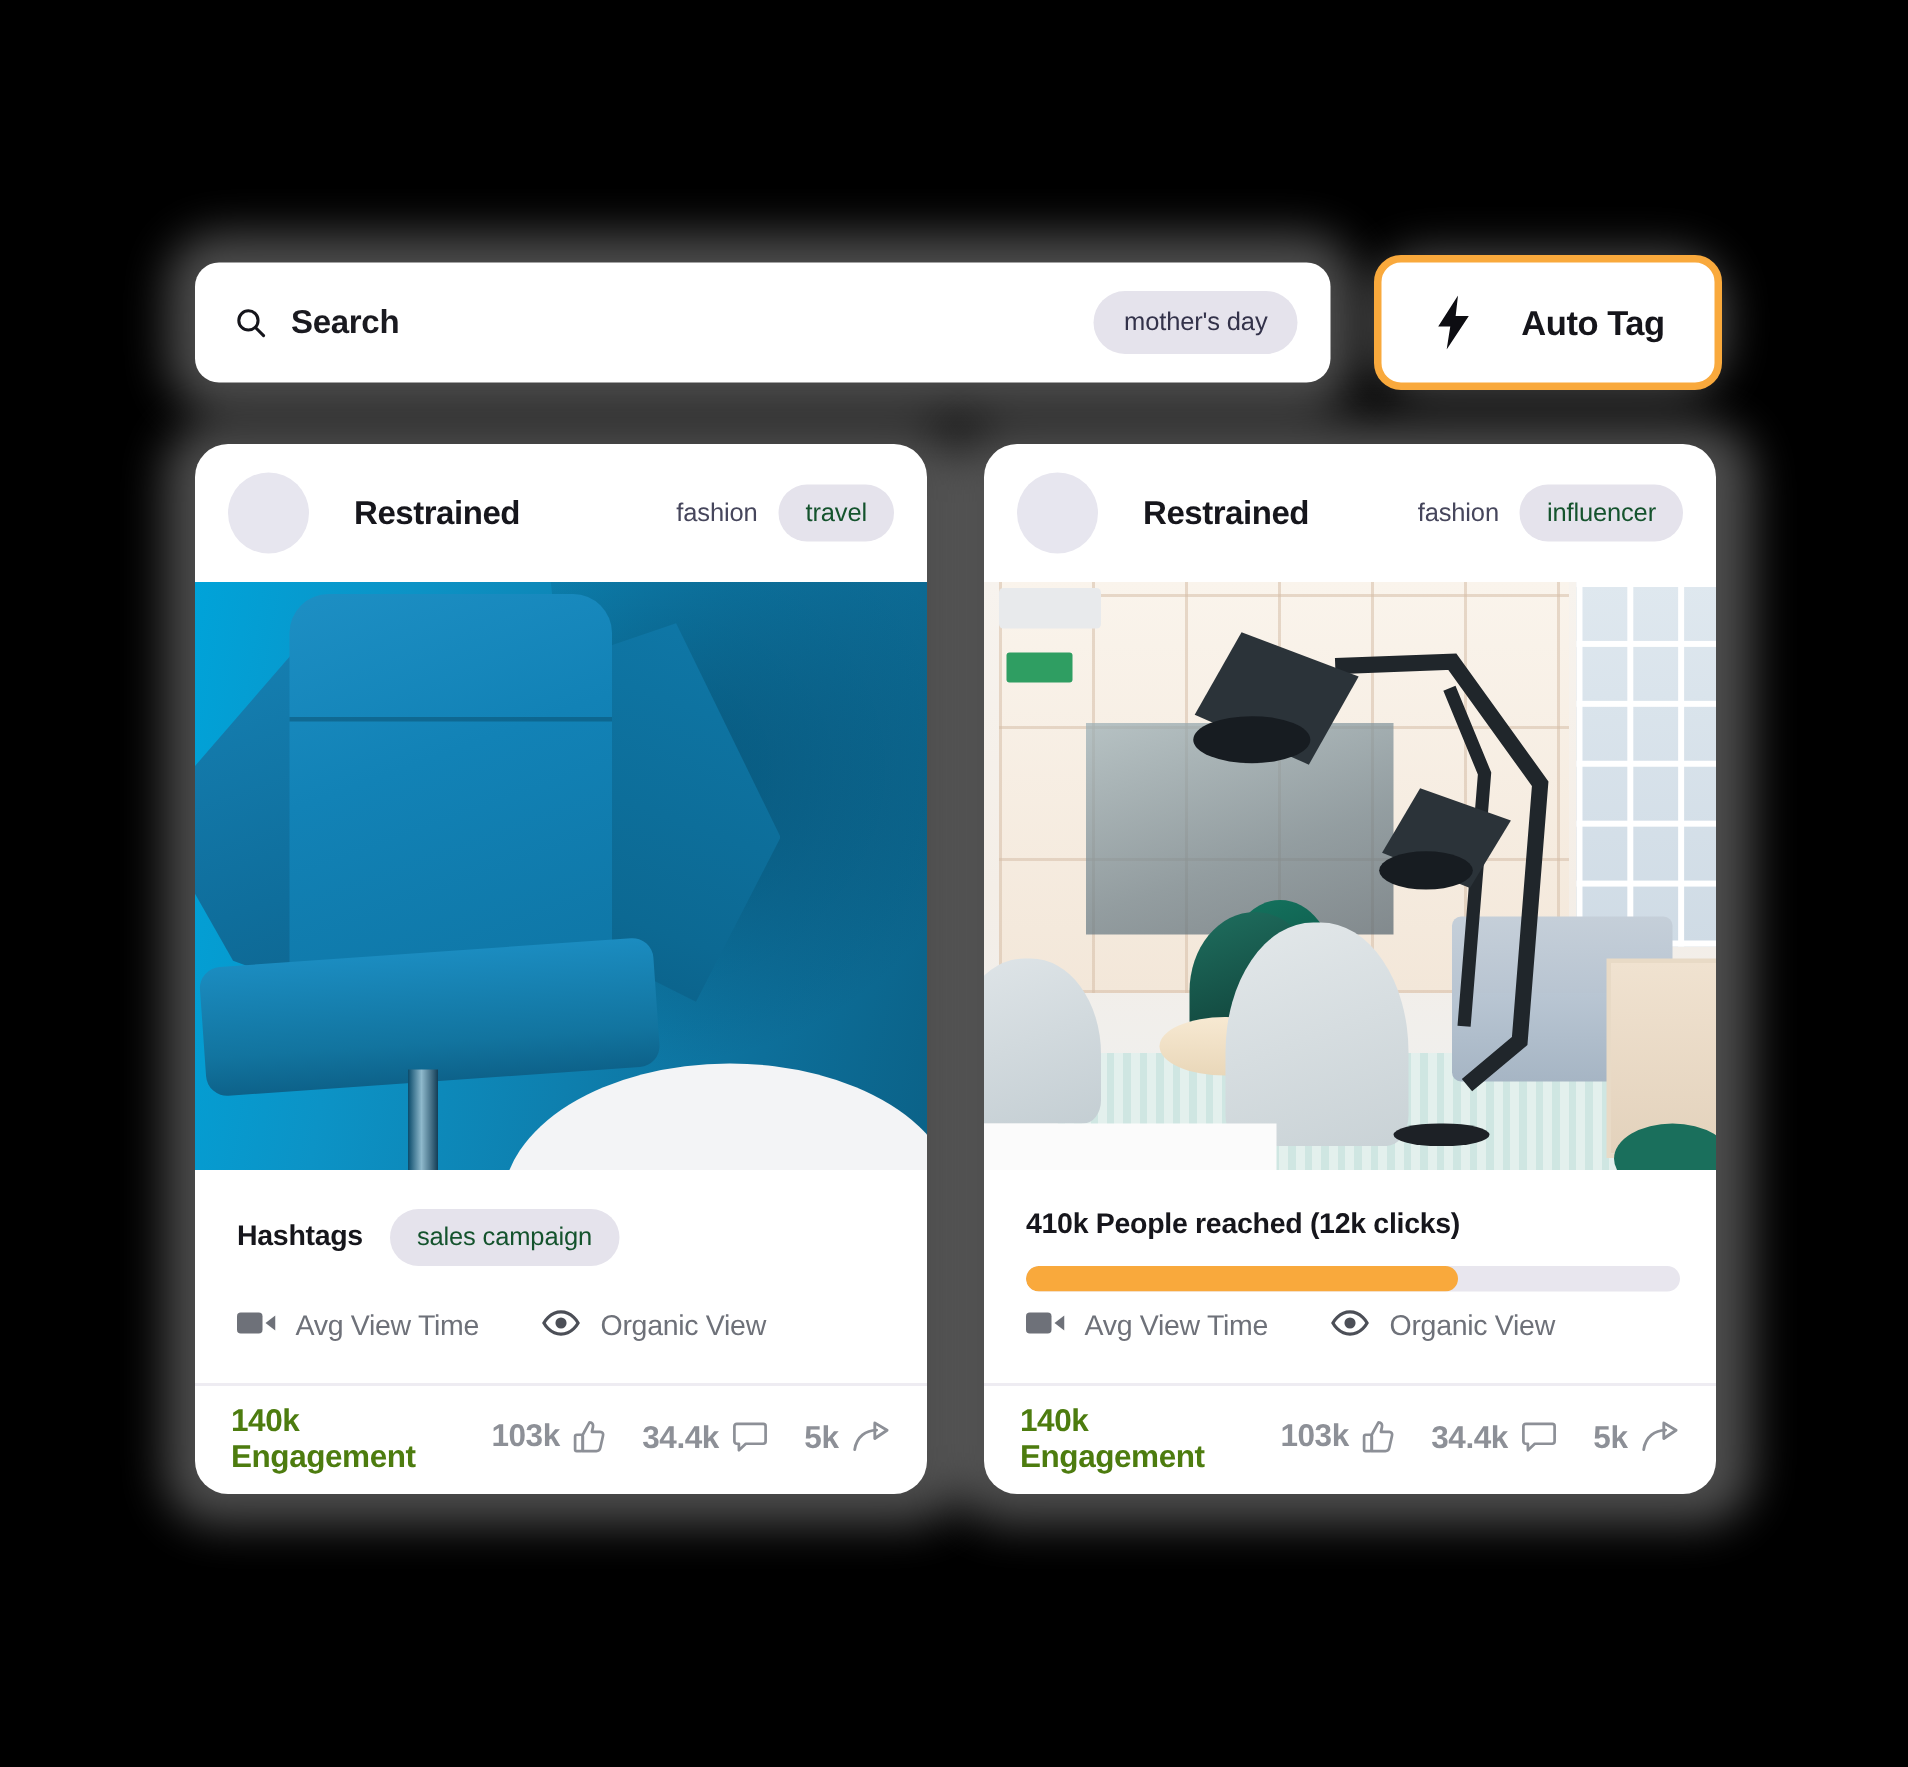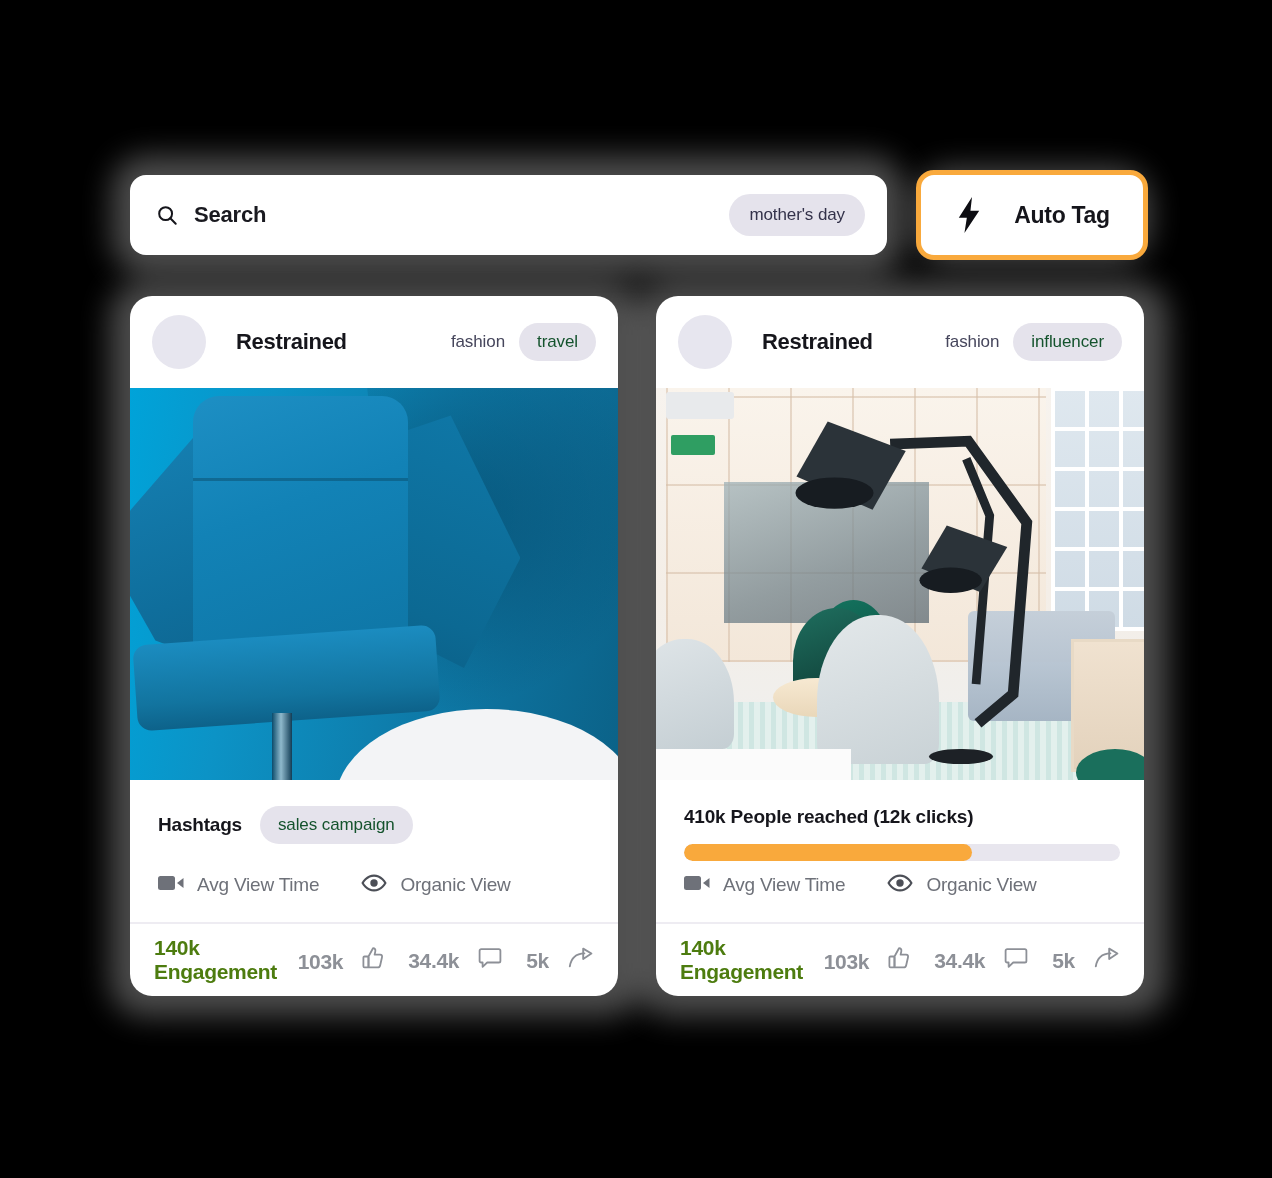--- a/index.html
+++ b/index.html
@@ -347,21 +347,21 @@
     flex: none;
   }
   .engagement {
     font-size: 21px;
     font-weight: 700;
     color: #4d7c0f;
     letter-spacing: -0.3px;
     flex: 1;
   }
   .reactions { display: flex; align-items: center; gap: 24px; }
-  .reaction { display: flex; align-items: flex-end; gap: 19px; }
+  .reaction { display: flex; align-items: flex-start; gap: 9px; }
   .reaction-count {
     font-size: 21px;
     font-weight: 700;
     color: #8d9097;
     letter-spacing: -0.3px;
   }
   .react-icon { display: block; }
 </style>
 </head>
 <body>

